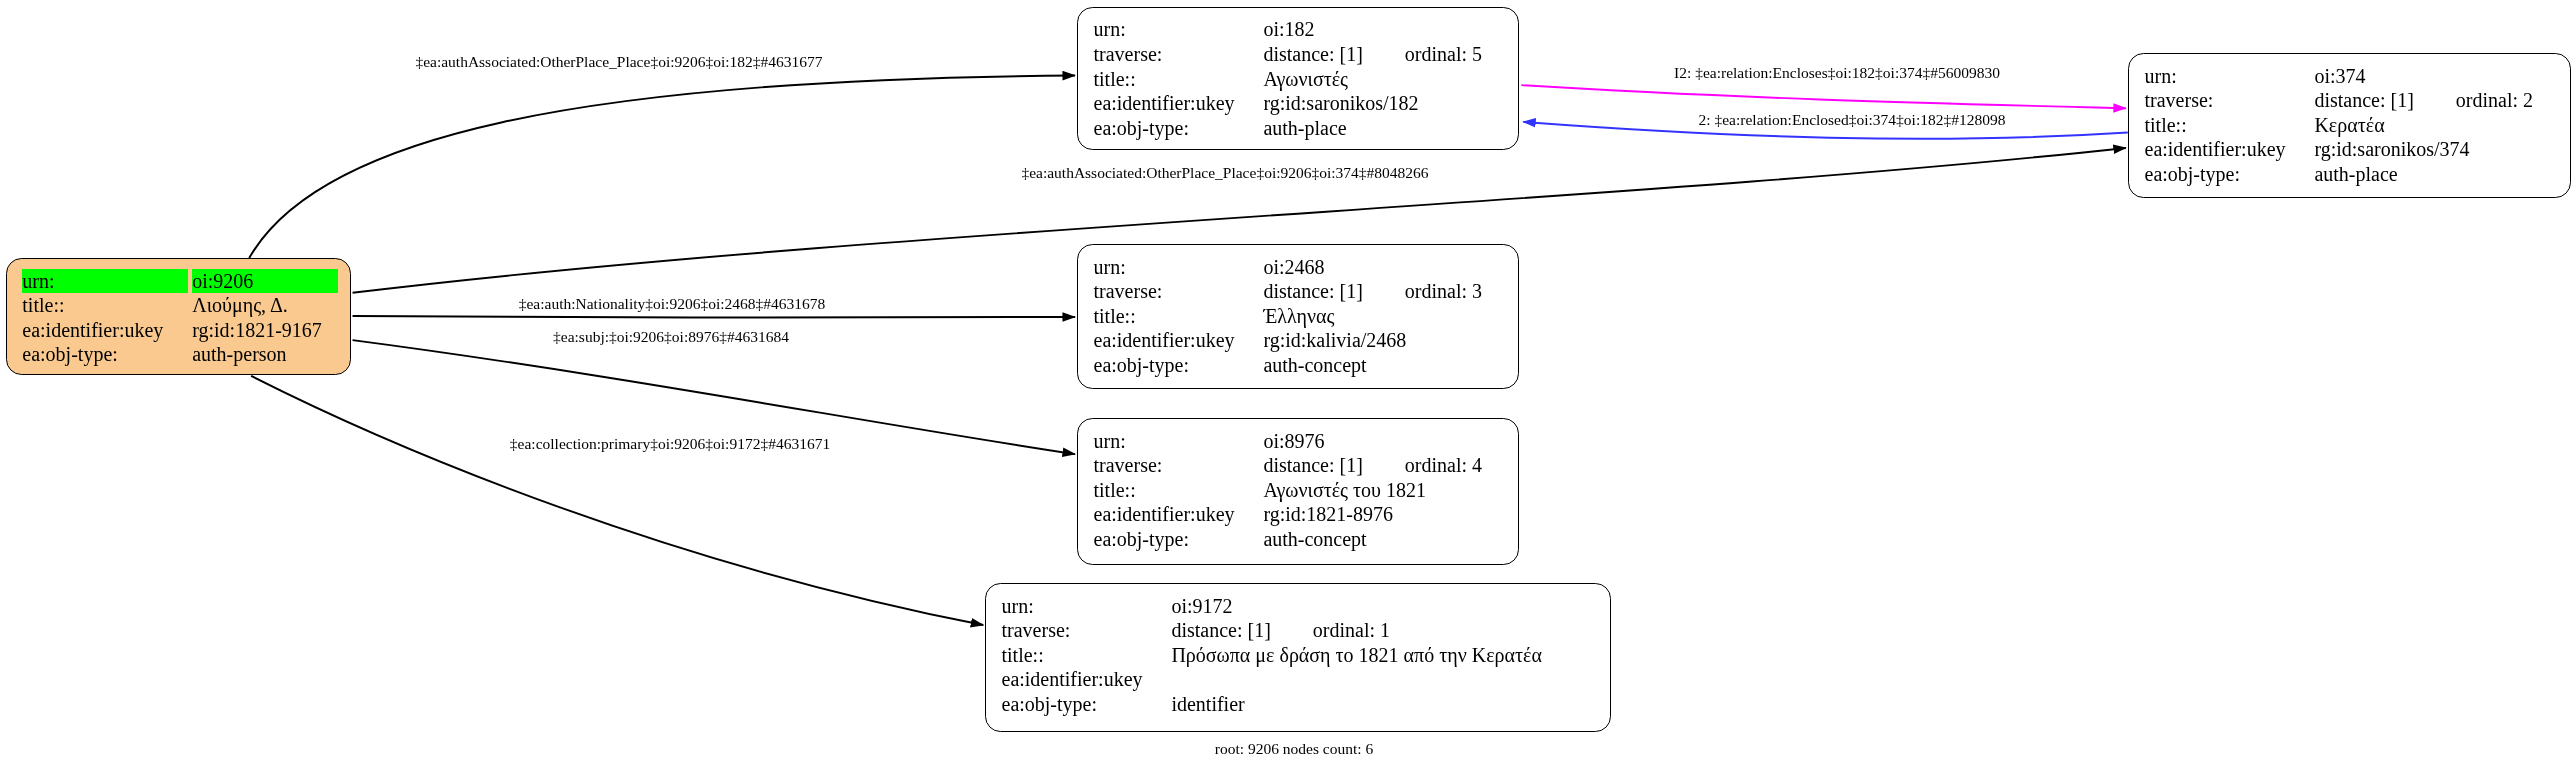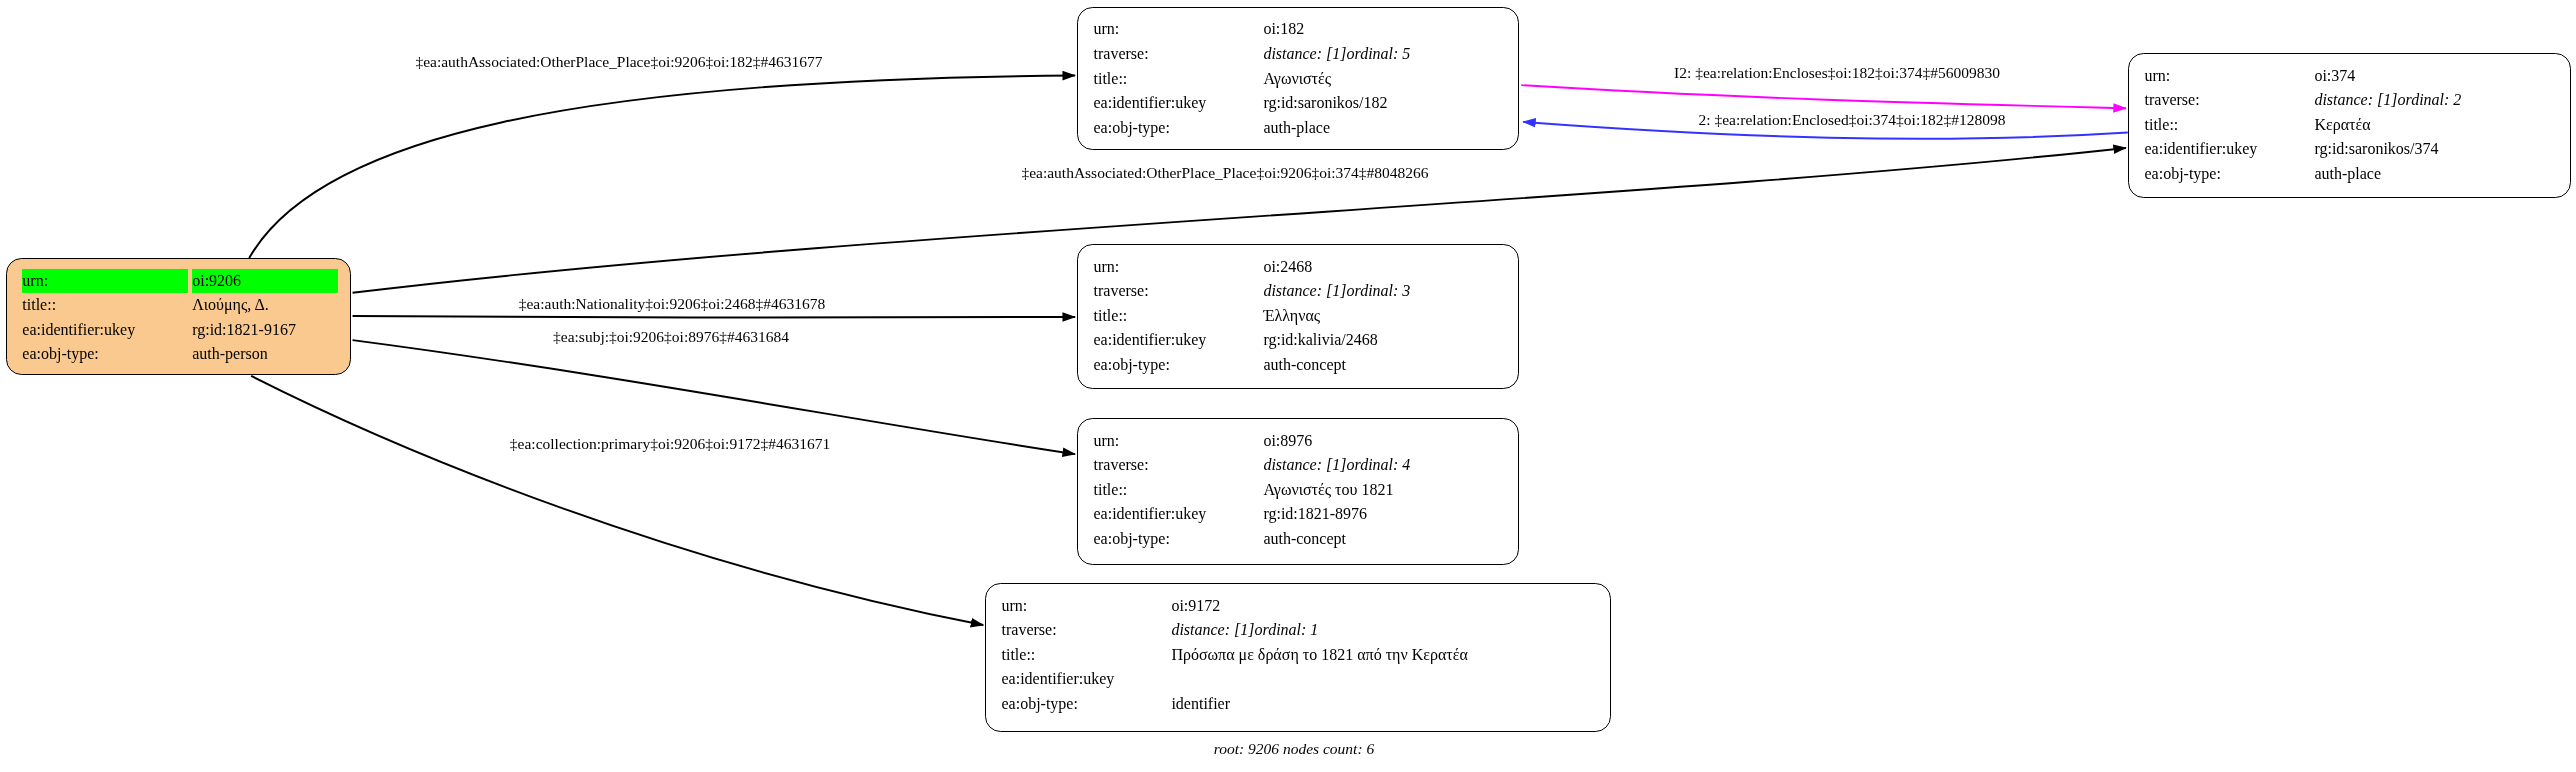--- a/index.html
+++ b/index.html
@@ -10,26 +10,26 @@
   .edges{position:absolute;left:0;top:0;width:2576px;height:773px;}
   .edge{fill:none;stroke:var(--edge,#000);stroke-width:2;}
   .edge.mag{stroke:var(--encloses,#FF00FF);}
   .edge.blu{stroke:var(--enclosed,#3333FF);}
   #mk-black path{fill:var(--edge,#000);}
   #mk-mag path{fill:var(--encloses,#FF00FF);}
   #mk-blue path{fill:var(--enclosed,#3333FF);}
   .node{
     position:absolute;box-sizing:border-box;background:#fff;
     border:1.9px solid #000;border-radius:15.5px;
-    padding:9.7px 11.6px 9.7px 15.5px;font-size:16px;overflow:hidden;
+    padding:9.7px 11.6px 9.7px 15.5px;font-size:20px;overflow:hidden;
   }
   .node.root{background:var(--root_fill,#F9C98F);}
   .row{display:grid;grid-template-columns:166px 1fr;column-gap:3.9px;line-height:24.6px;}
   .k,.v{white-space:nowrap;}
-  .vflex{display:flex;font-style:italic;}
+  .vflex{display:flex;gap:42px;}
   .hl{background:var(--highlight,#00FF00);}
   .edge-label{
     position:absolute;transform:translateX(-50%);white-space:nowrap;
     font-size:15.5px;line-height:17.4px;
   }
   .footer-label{
     position:absolute;transform:translateX(-50%);white-space:nowrap;font-size:15.5px;
   }
 </style>
 </head>
@@ -207,16 +207,16 @@
     <div class="row">
       <span class="k">ea:identifier:ukey</span>
       <span class="v">rg:id:saronikos/374</span>
     </div>
     <div class="row">
       <span class="k">ea:obj-type:</span>
       <span class="v">auth-place</span>
     </div>
   </div>
 
-  <div class="footer-label" style="left:1294px;top:740px;font-style:italic;">root: 9206 nodes count: 6</div>
+  <div class="footer-label" style="left:1294px;top:740px;">root: 9206 nodes count: 6</div>
 
 </div>
 
 
 </body></html>

